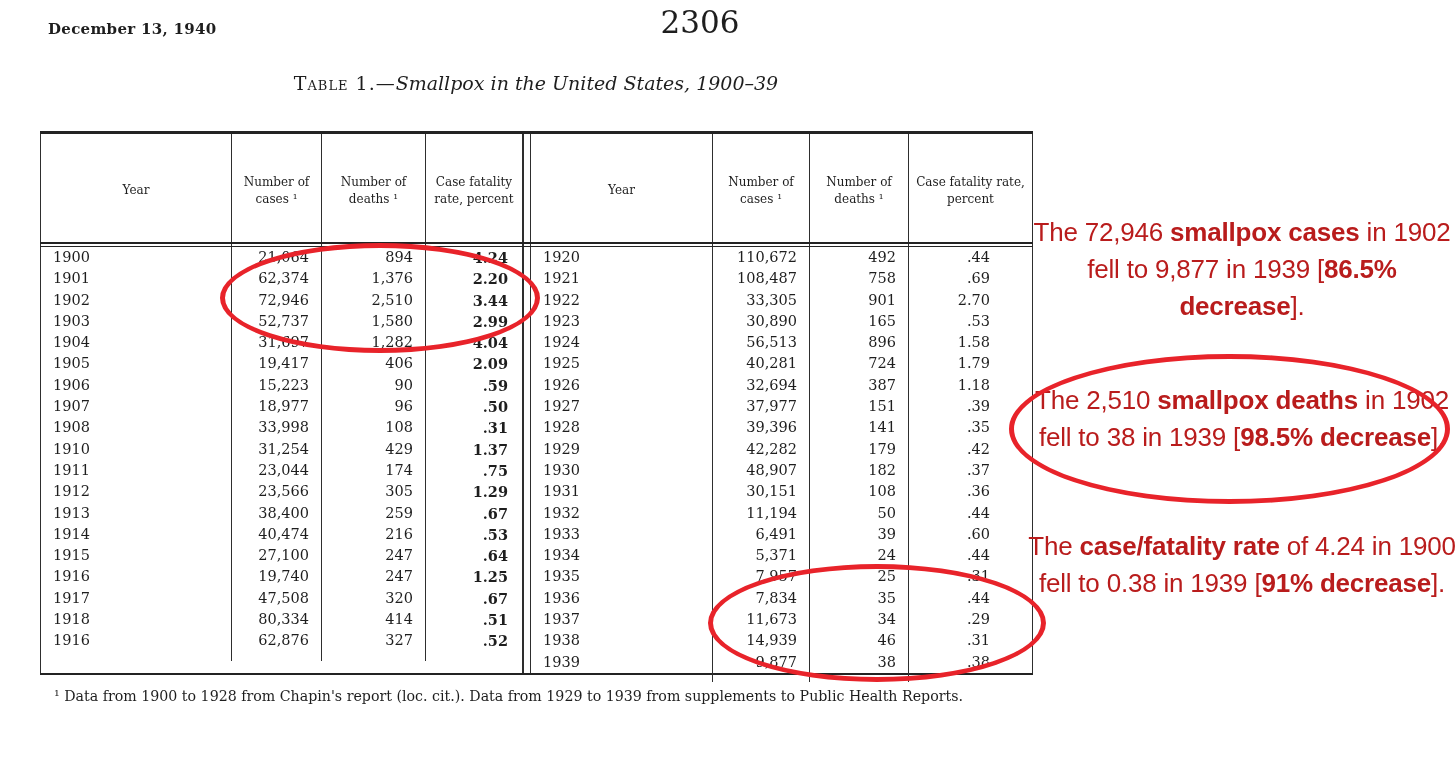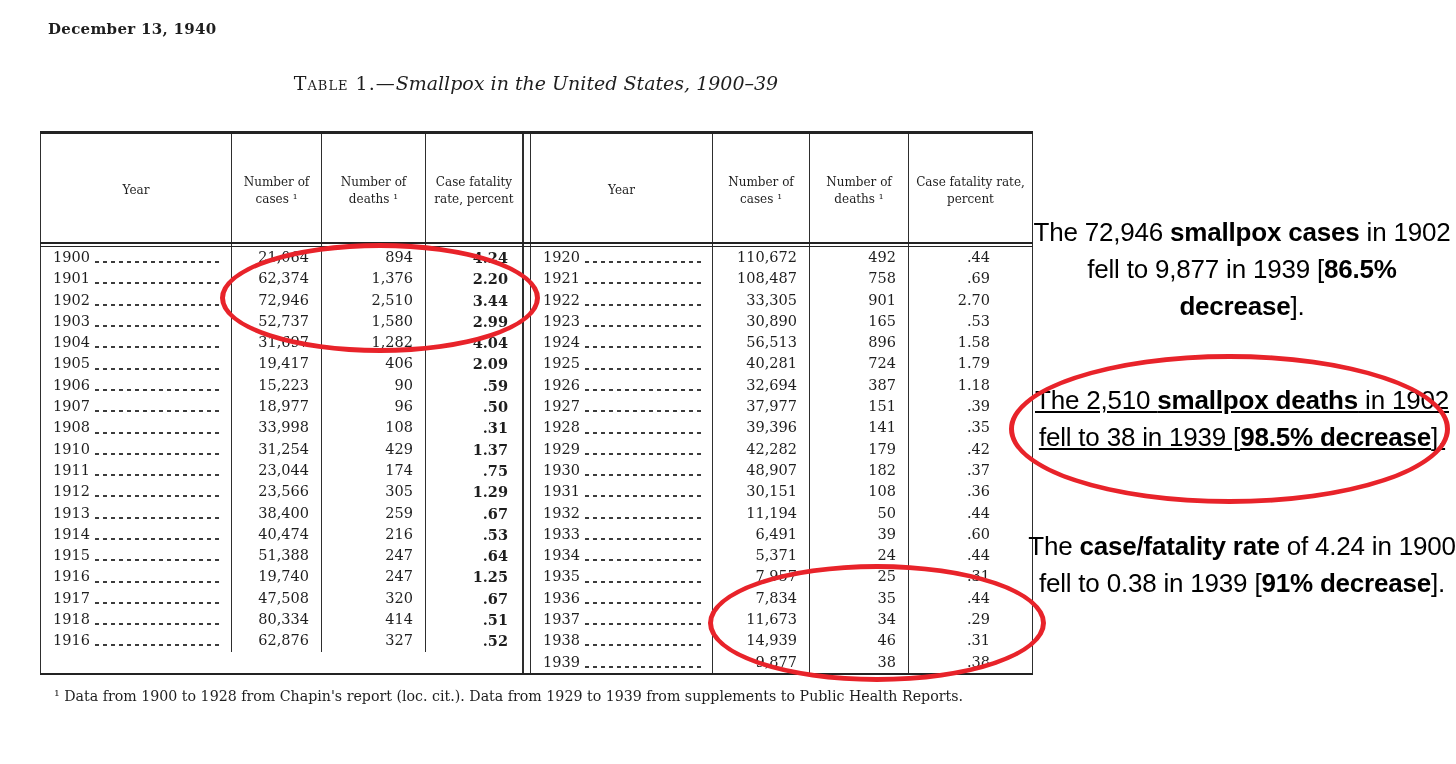--- a/index.html
+++ b/index.html
@@ -37,56 +37,57 @@
     height: 100%; font-size: 12px; line-height: 17px; padding: 0 6px;
   }
   .thead > .th + .th, .trow > div + div { border-left: 1px solid #2e2e2e; }
   .midrule {
     position: absolute; left: 0; top: 111px; width: 993px; height: 5px;
     border-top: 2px solid #232323; border-bottom: 1.5px solid #232323;
   }
   .tbody { display: flex; flex-direction: column; }
   .trow { display: grid; height: 21.3px; }
   .trow > div { height: 100%; line-height: 21.3px; font-size: 14.5px; }
-  .c-year { display: flex; align-items: center; padding-left: 12px; }
+  .c-year { display: flex; padding-left: 12px; flex-direction: column; }
   .leader {
     flex: 1; height: 2px; margin: 9px 8px 0 5px;
     background: repeating-linear-gradient(90deg, #3c3c3c 0 4px, transparent 4px 8px);
   }
   .num { text-align: right; padding-right: 12px; }
   .right .c-rate { padding-right: 42px; }
   .left  .c-rate { padding-right: 14px; font-weight: bold; }
   .botrule { border-top: 2px solid #232323; }
 
   .footnote {
     position: absolute; left: 40px; top: 687px; width: 1000px;
     font-size: 14.2px; line-height: 19.5px; text-indent: 14px;
   }
 
   .ann {
     position: absolute; left: 1028px; width: 428px; text-align: center;
     font-family: "Liberation Sans", sans-serif; font-size: 26px; line-height: 37px;
-    color: #000000; letter-spacing: -.2px;
+    color: #b91c1c; letter-spacing: -.2px;
   }
   .ann b { font-weight: bold; }
   #ann-0 { top: 214px; }
-  #ann-1 { top: 382px; text-decoration: underline; }
+  #ann-1 { top: 382px; }
   #ann-2 { top: 528px; }
 
   .ellipse { position: absolute; border: 5px solid #e8232a; border-radius: 50%; background: transparent; }
   #circle-left  { left: 220px;  top: 243px; width: 320px; height: 110px; }
   #circle-right { left: 708px;  top: 564px; width: 338px; height: 118px; }
   #circle-ann   { left: 1009px; top: 354px; width: 441px; height: 150px; }
 </style>
 </head>
 <body>
 
 <div class="page">
 
   <div class="date">December 13, 1940</div>
+  <div class="pageno">2306</div>
 
   <div class="title">
     <span class="sc">Table 1.—</span><span class="it">Smallpox in the United States, 1900–39</span>
   </div>
 
   <div class="tablewrap">
     <div class="toprule"></div>
     <div class="grid">
       <div class="half left">
         <div class="thead" id="thead-left">
@@ -220,21 +221,21 @@
               </div>
               <div class="c-cases num">40,474</div>
               <div class="c-deaths num">216</div>
               <div class="c-rate num">.53</div>
             </div>
             <div class="trow">
               <div class="c-year">
                 <span>1915</span>
                 <span class="leader"></span>
               </div>
-              <div class="c-cases num">51,388</div>
+              <div class="c-cases num">27,100</div>
               <div class="c-deaths num">247</div>
               <div class="c-rate num">.64</div>
             </div>
             <div class="trow">
               <div class="c-year">
                 <span>1916</span>
                 <span class="leader"></span>
               </div>
               <div class="c-cases num">19,740</div>
               <div class="c-deaths num">247</div>

